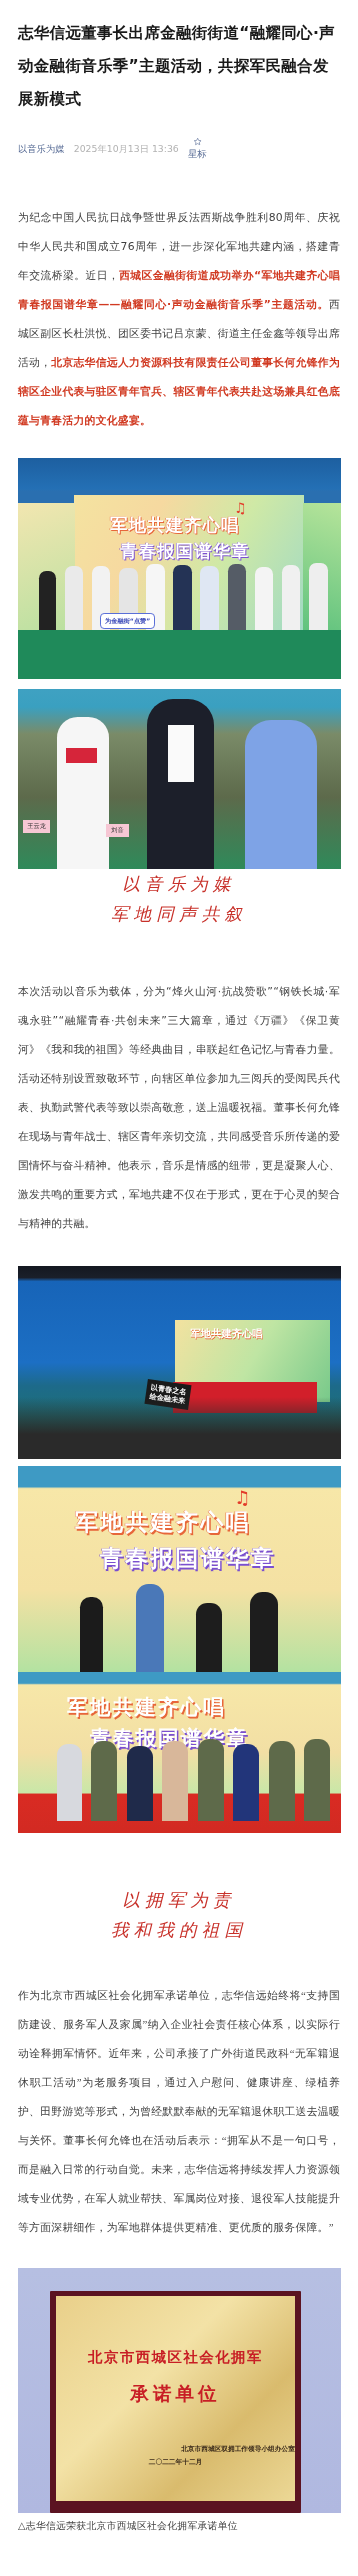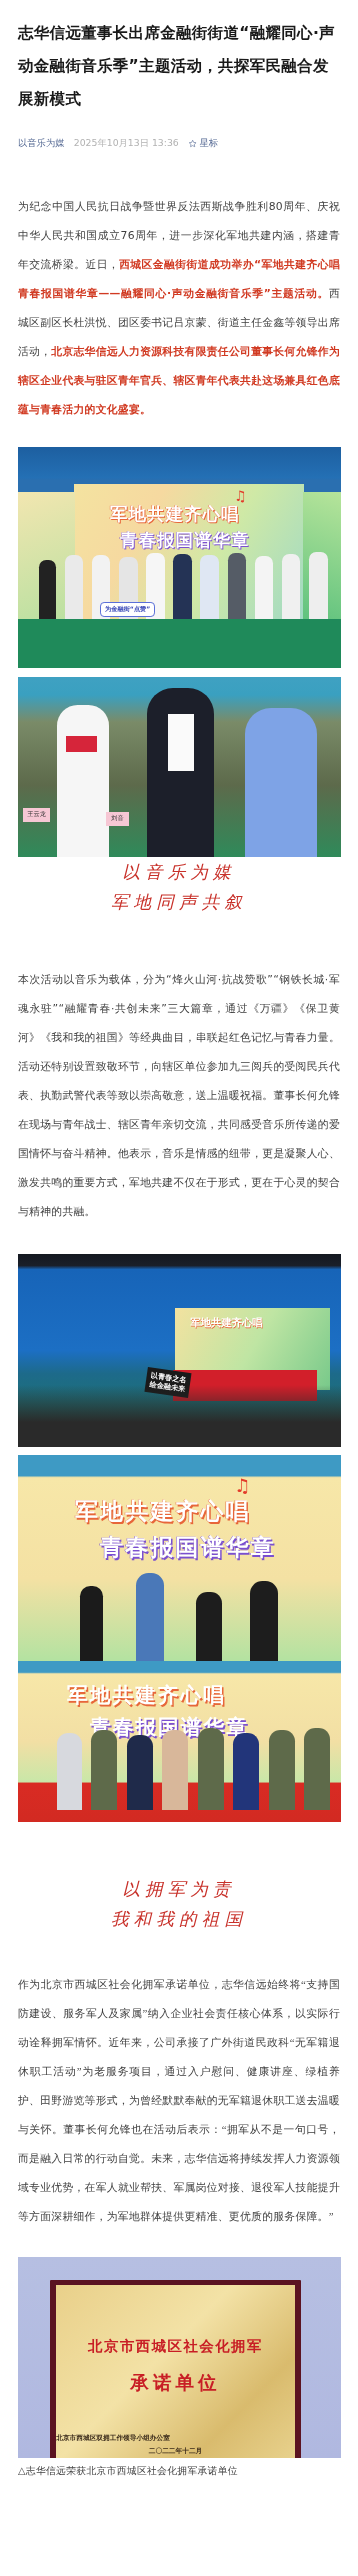--- a/index.html
+++ b/index.html
@@ -10,21 +10,21 @@
     color: #333333;
   }
   .page { padding: 16.5px 18px 10.3px 18px; width: 358px; }
   .title {
     font-size: 15.5px; line-height: 33px; font-weight: bold; color: #1a1a1a;
     letter-spacing: 0.3px;
   }
   .meta { margin-top: 21.6px; font-size: 9.3px; display: flex; align-items: center; gap: 9.3px; }
   .meta .author { color: #576b95; }
   .meta .date { color: #b2b2b2; }
-  .meta .star { color: #576b95; display: flex; align-items: center; gap: 2.1px; cursor: pointer; }
+  .meta .star { color: #576b95; display: flex; align-items: center; gap: 2.1px; cursor: pointer; flex-direction: column; }
   .meta .star svg { width: 9.3px; height: 9.3px; }
   .para {
     font-size: 10.8px; line-height: 29px; color: #3f3f3f; text-align: justify;
     letter-spacing: 0.3px;
   }
   .para .hl { color: #d13a22; font-weight: bold; }
   .para.first { margin-top: 42px; }
   .img {
     width: 323px; margin: 0 auto; position: relative; overflow: hidden;
     border-radius: 0; display: block;
@@ -139,26 +139,26 @@
   </div>
 
   <div style="margin-top:52px;">
     <div class="section-head">以拥军为责</div>
     <div class="section-head">我和我的祖国</div>
   </div>
 
   <p class="para" style="margin-top:36px;font-family:Liberation Serif, serif;">作为北京市西城区社会化拥军承诺单位，志华信远始终将“支持国防建设、服务军人及家属”纳入企业社会责任核心体系，以实际行动诠释拥军情怀。近年来，公司承接了广外街道民政科“无军籍退休职工活动”为老服务项目，通过入户慰问、健康讲座、绿植养护、田野游览等形式，为曾经默默奉献的无军籍退休职工送去温暖与关怀。董事长何允锋也在活动后表示：“拥军从不是一句口号，而是融入日常的行动自觉。未来，志华信远将持续发挥人力资源领域专业优势，在军人就业帮扶、军属岗位对接、退役军人技能提升等方面深耕细作，为军地群体提供更精准、更优质的服务保障。”</p>
 
   <div style="margin-top:26px;">
-    <div class="img" style="height:201px;background:linear-gradient(180deg,#b6bfe2 0%,#b0b8e0 100%);">
+    <div class="img" style="height:245px;background:linear-gradient(180deg,#b6bfe2 0%,#b0b8e0 100%);">
       <div style="position:absolute;left:32px;top:23px;width:251px;height:222px;background:#5b1321;border-radius:1px;">
         <div style="position:absolute;left:6.2px;top:5.2px;right:6.2px;bottom:12.4px;background:linear-gradient(135deg,#e9d08a,#f3e2a6 40%,#d9bb6d 70%,#ecd896);">
           <div style="position:absolute;left:0;right:0;top:52px;text-align:center;font-size:14.4px;font-weight:bold;color:#c81e25;font-family:'DejaVu Serif',serif;letter-spacing:1.5px;">北京市西城区社会化拥军</div>
           <div style="position:absolute;left:0;right:0;top:85px;text-align:center;font-size:18.5px;font-weight:bold;color:#c81e25;font-family:'DejaVu Serif',serif;letter-spacing:4.1px;">承诺单位</div>
-          <div style="position:absolute;left:0;right:0;top:149px;text-align:left;font-size:6.7px;font-weight:bold;color:#3a2a1a;font-family:'DejaVu Serif',serif;">北京市西城区双拥工作领导小组办公室</div>
+          <div style="position:absolute;left:0;right:0;top:149px;text-align:right;font-size:6.7px;font-weight:bold;color:#3a2a1a;font-family:'DejaVu Serif',serif;">北京市西城区双拥工作领导小组办公室</div>
           <div style="position:absolute;left:0;right:0;top:162px;text-align:center;font-size:6.7px;font-weight:bold;color:#3a2a1a;font-family:'DejaVu Serif',serif;">二〇二二年十二月</div>
         </div>
       </div>
     </div>
     <div class="caption">△志华信远荣获北京市西城区社会化拥军承诺单位</div>
   </div>
 
 </div>
 
 

